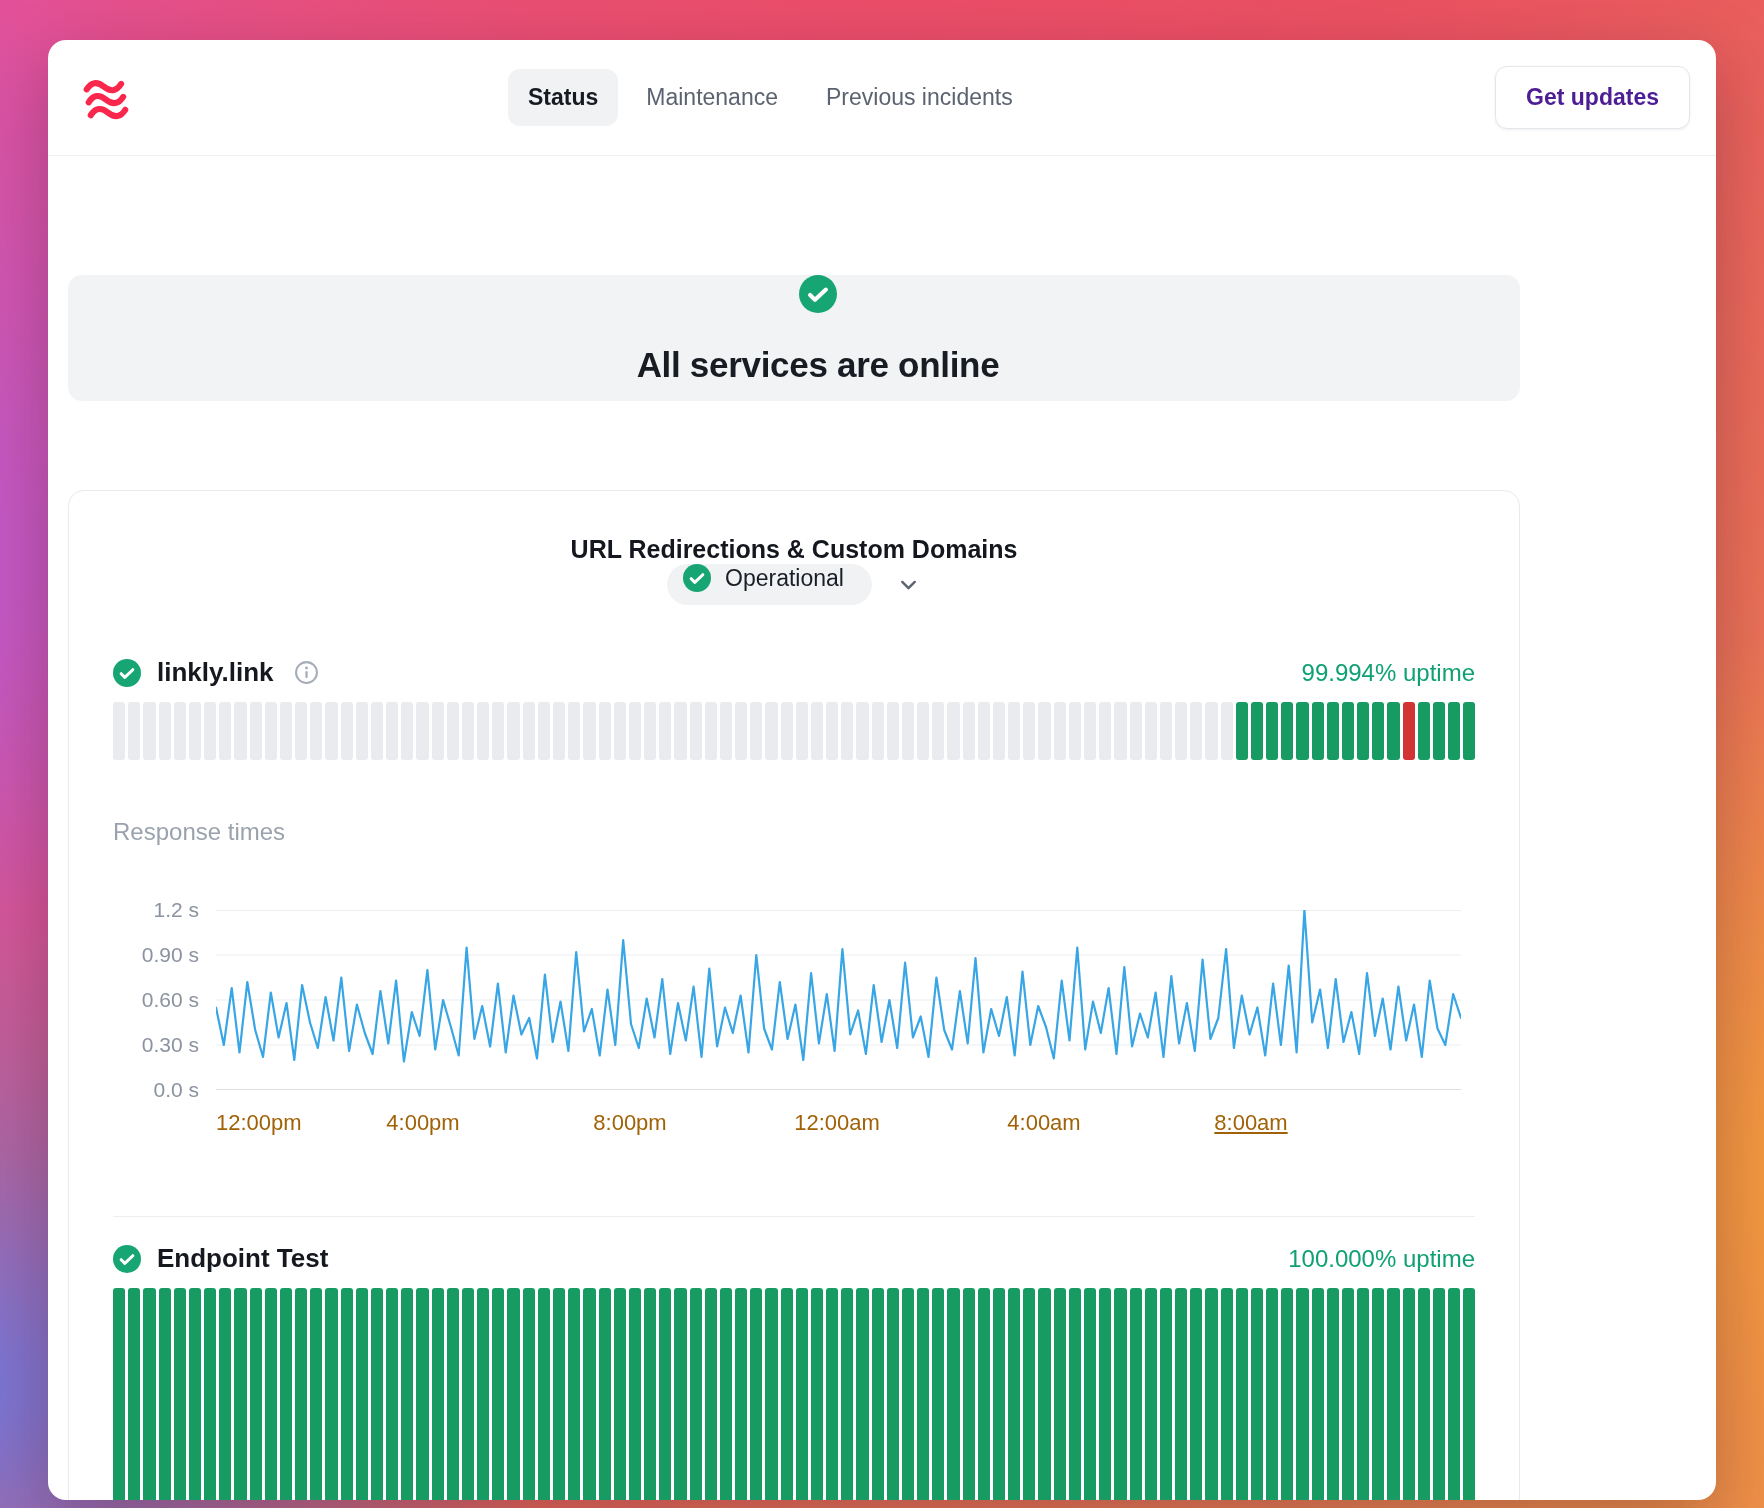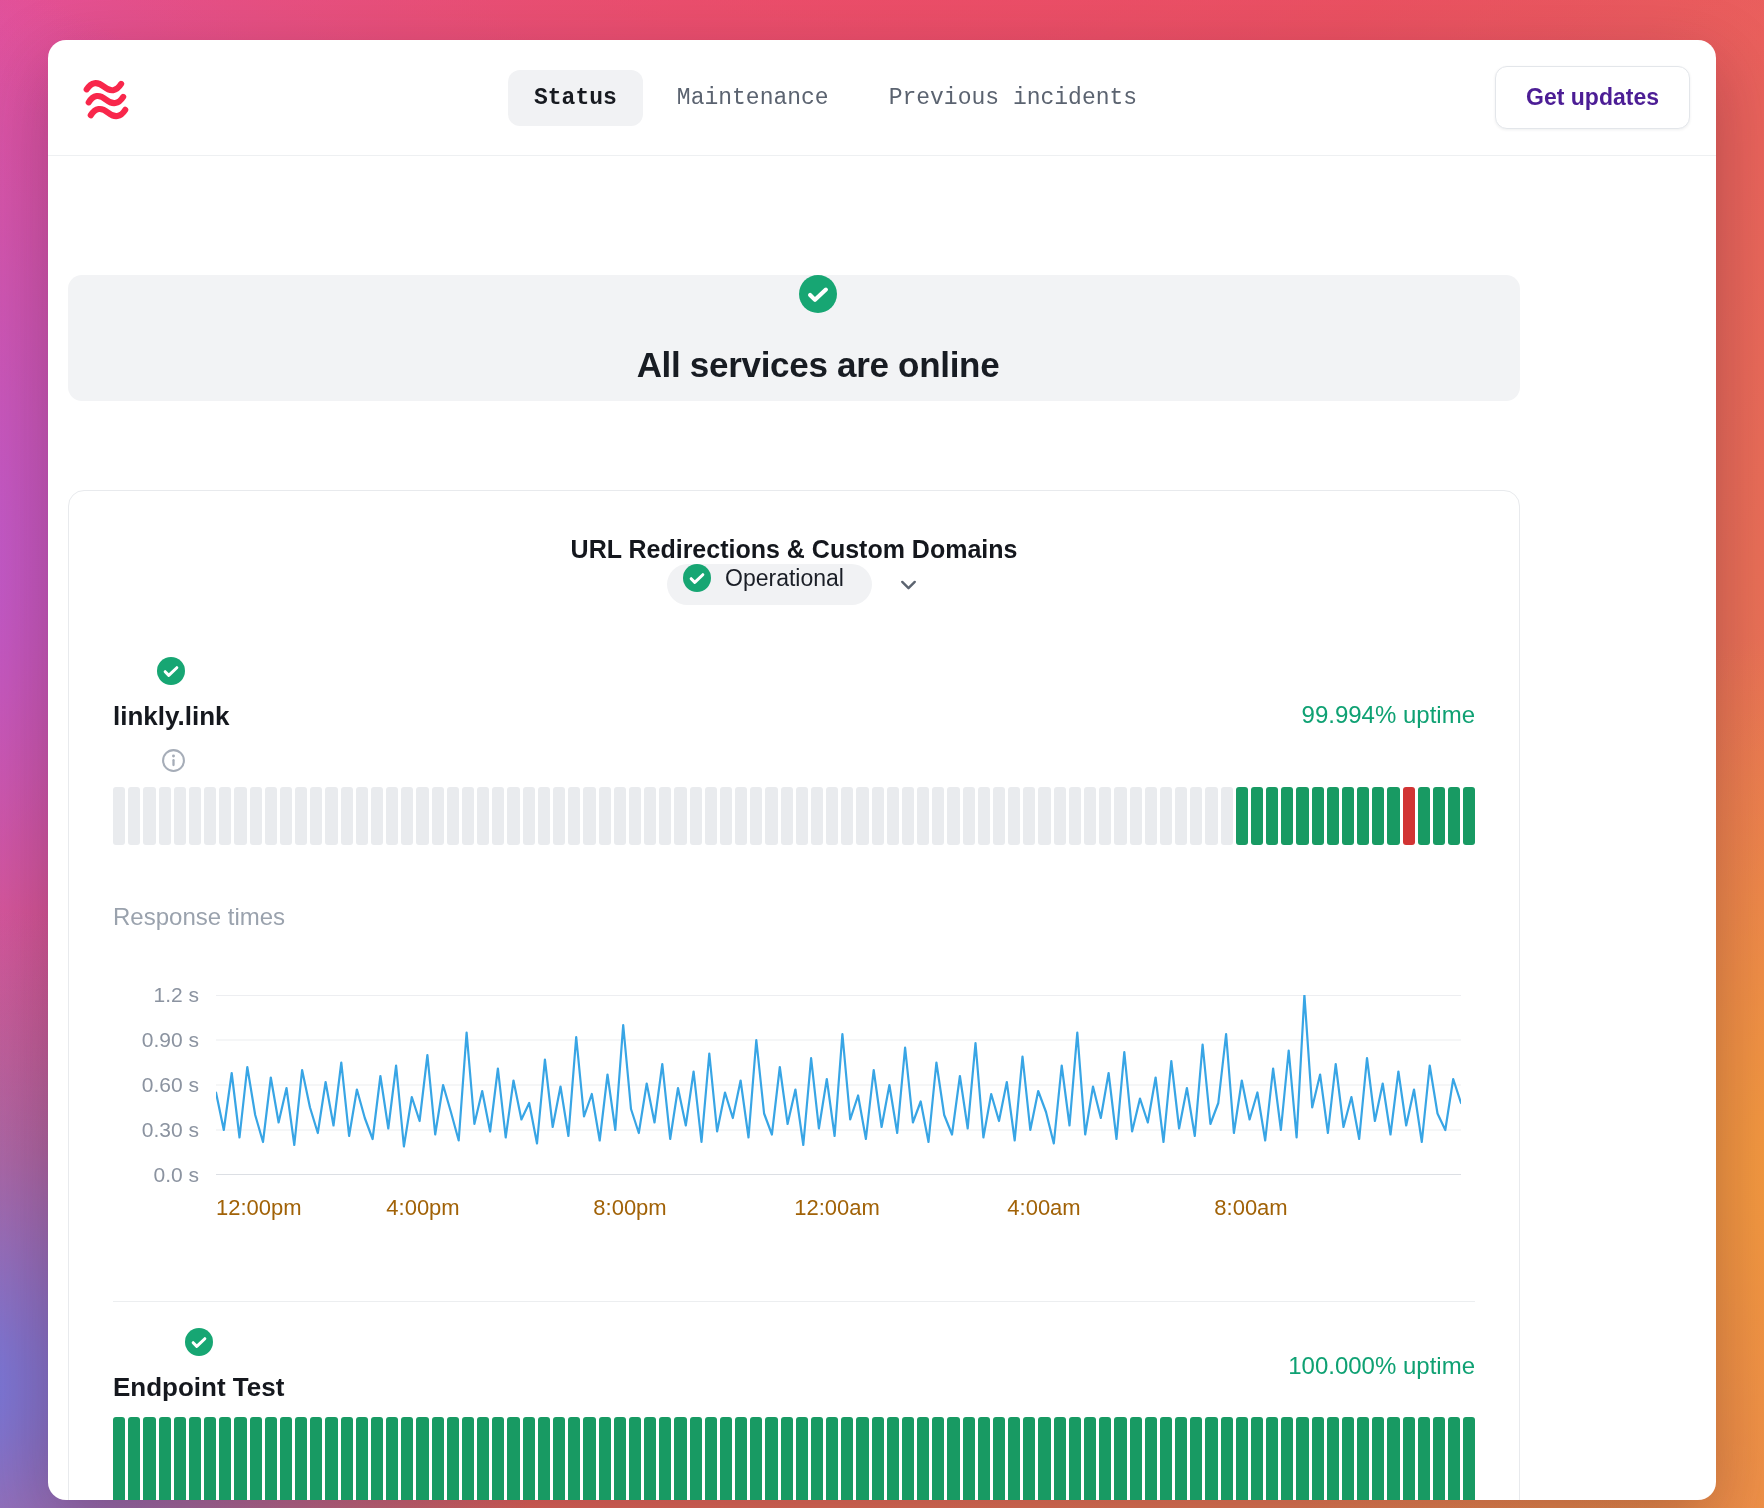--- a/index.html
+++ b/index.html
@@ -15,21 +15,21 @@
   }
   .window{
     position:absolute; left:48px; top:40px; width:1668px; height:1460px;
     background:#ffffff; border-radius:18px; overflow:hidden;
     box-shadow:0 24px 70px rgba(40,10,40,.28);
   }
   
   .nav{ display:flex; align-items:center; height:116px; padding:0 26px; border-bottom:1px solid #eef0f2; }
   .logo{ width:54px; height:48px; margin-left:8px; flex:none; }
   .tabs{ display:flex; align-items:center; gap:8px; margin-left:372px; }
-  .tab{ font-size:23px; color:#5b6370; padding:15px 26px; border-radius:12px; background:transparent; border:none; font-family:Liberation Mono, monospace; cursor:pointer; font-weight:400; }
+  .tab{ font-size:23px; color:#5b6370; padding:15px 20px; border-radius:12px; background:transparent; border:none; font-family:Liberation Sans, sans-serif; cursor:pointer; font-weight:400; }
   .tab.active{ background:#f1f2f4; color:#171a20; font-weight:600; }
   .get-updates{ margin-left:auto; font-size:23px; font-weight:600; color:#4c1d95; background:#fff;
     border:1px solid #e3e6ea; border-radius:12px; padding:17px 30px; font-family:inherit; cursor:pointer;
     box-shadow:0 1px 3px rgba(16,24,40,.07); }
   
   .banner{ margin:119px 0 0 20px; width:1452px; height:126px; background:#f2f3f5; border-radius:14px;
     display:flex; align-items:center; gap:32px; padding-left:48px;flex-direction:column; }
   .banner-title{ font-size:35px; font-weight:700; color:#181c23; letter-spacing:-.3px; }
   
   .check{ flex:none; }
@@ -40,38 +40,38 @@
   
   .section{ margin:89px 0 0 20px; width:1452px; border:1px solid #e8eaed; border-radius:16px;
     padding:44px 44px 80px; }
   .section-header{ display:flex; align-items:center; justify-content:space-between;flex-direction:column; }
   .section-title{ font-size:25px; font-weight:600; color:#14171d; }
   .status-wrap{ display:flex; align-items:center; gap:24px; }
   .badge{ display:flex; align-items:center; gap:14px; background:#f1f2f4; border-radius:999px;
     padding:0 28px 13px 16px; font-size:23px; color:#1a1e26; font-weight:500; cursor:pointer; }
   .monitor-row{ margin-top:52px; display:flex; align-items:center; justify-content:space-between; }
   .monitor-row.second{ margin-top:26px; }
-  .monitor-left{ display:flex; align-items:center; gap:16px;flex-direction:column; }
+  .monitor-left{ display:flex; align-items:center; gap:16px; }
   .monitor-name{ font-size:26px; font-weight:700; color:#15181e; }
   .uptime{ font-size:24px; font-weight:500; color:#0fa173; }
   .bar{ margin-top:14px; display:flex; gap:3px; height:58px; }
   .bar.tall{ height:300px; }
   .seg{ flex:1; border-radius:3px; }
   .seg-empty{ background:#e9ebee; }
   .seg-up{ background:#189a63; }
   .seg-down{ background:#d23434; }
   .response-label{ margin-top:58px; font-size:24px; color:#9aa2ad; font-weight:500; }
   
   .chart{ margin-top:52px; position:relative; height:244px; }
   .plot{ position:absolute; left:103px; top:12px; width:1245px; height:180px; }
   .ylab{ position:absolute; left:0; width:86px; text-align:right; font-size:21px; color:#8b93a0; transform:translateY(-50%); }
   .y0{top:12px;} .y1{top:57px;} .y2{top:102px;} .y3{top:147px;} .y4{top:192px;}
   .xlab{ position:absolute; top:212px; font-size:22px; color:#a16207; }
   .x0{left:103px;} .x1{left:310px; transform:translateX(-50%);} .x2{left:517px; transform:translateX(-50%);}
-  .x3{left:724px; transform:translateX(-50%);} .x4{left:931px; transform:translateX(-50%);} .x5{left:1138px; transform:translateX(-50%);}
+  .x3{left:724px; transform:translateX(-50%);} .x4{left:931px; transform:translateX(-50%);} .x5{left:1138px; transform:translateX(-50%);text-decoration:underline;}
   .divider{ margin-top:74px; height:1px; background:#eceef0; }
 </style>
 </head>
 <body>
 
 <div class="window">
 
   <div class="nav">
     <svg class="logo" viewBox="0 0 48 44">
       <g transform="rotate(-9 24 22)" fill="none" stroke="#f8274b" stroke-width="5.6" stroke-linecap="round">

